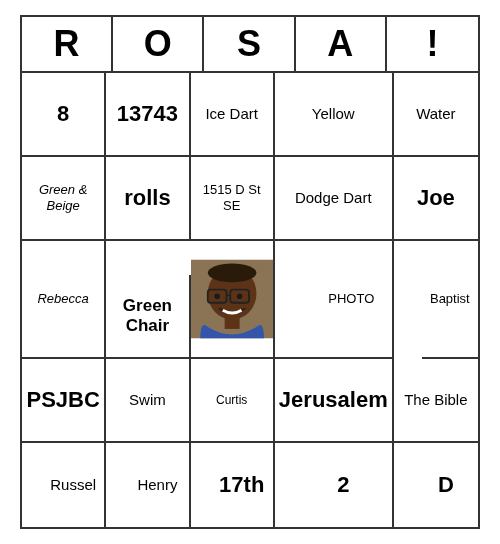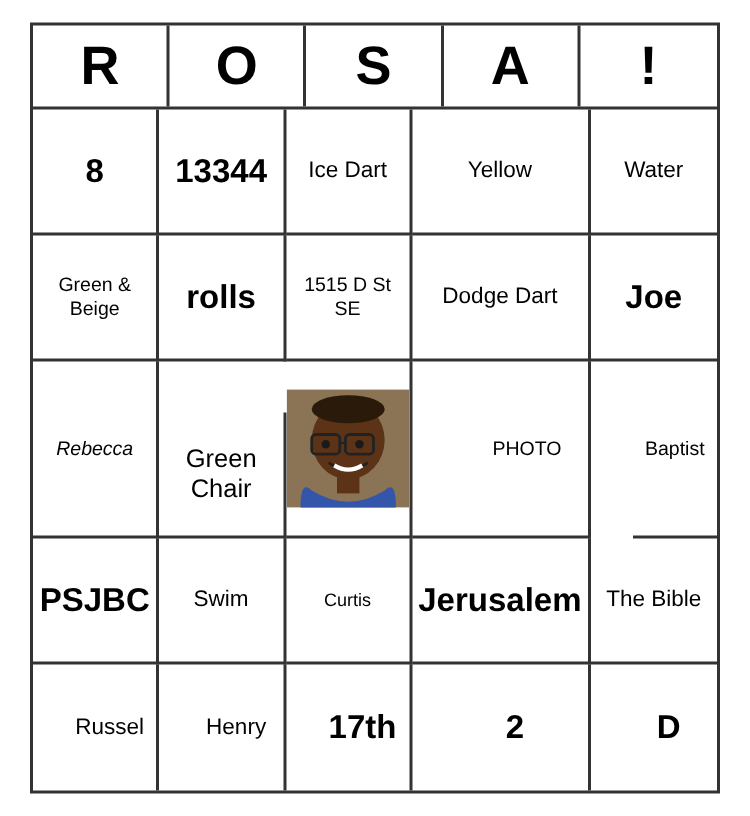--- a/index.html
+++ b/index.html
@@ -74,33 +74,33 @@
   <div class="bingo-header">
     <div class="bingo-header-cell">R</div>
     <div class="bingo-header-cell">O</div>
     <div class="bingo-header-cell">S</div>
     <div class="bingo-header-cell">A</div>
     <div class="bingo-header-cell">!</div>
   </div>
   <div class="bingo-grid">
 
     <div class="bingo-cell large-text">8</div>
-    <div class="bingo-cell large-text">13344</div>
+    <div class="bingo-cell large-text">13743</div>
     <div class="bingo-cell">Ice Dart</div>
     <div class="bingo-cell">Yellow</div>
     <div class="bingo-cell">Water</div>
 
-    <div class="bingo-cell" style="font-size:13px;">Green &amp; Beige</div>
+    <div class="bingo-cell" style="font-size:13px;font-style:italic;">Green &amp; Beige</div>
     <div class="bingo-cell large-text">rolls</div>
     <div class="bingo-cell" style="font-size:13px;">1515 D St SE</div>
     <div class="bingo-cell">Dodge Dart</div>
     <div class="bingo-cell large-text">Joe</div>
 
     <div class="bingo-cell" style="font-size:13px;font-style:italic;">Rebecca</div>
-    <div class="bingo-cell" style="font-size:17px;font-weight:normal;margin-top:34px;">Green Chair</div>
+    <div class="bingo-cell" style="font-size:17px;font-weight:bold;margin-top:34px;">Green Chair</div>
     <div class="bingo-cell image-cell">
 
       <svg viewBox="0 0 88 84" width="88" height="84" xmlns="http://www.w3.org/2000/svg">
         <rect width="88" height="84" fill="#8B7355"></rect>
 
         <ellipse cx="44" cy="36" rx="26" ry="28" fill="#5C3317"></ellipse>
 
         <rect x="18" y="32" width="20" height="14" rx="3" ry="3" fill="none" stroke="#222" stroke-width="2"></rect>
         <rect x="42" y="32" width="20" height="14" rx="3" ry="3" fill="none" stroke="#222" stroke-width="2"></rect>
         <line x1="38" y1="38" x2="42" y2="38" stroke="#222" stroke-width="1.5"></line>

